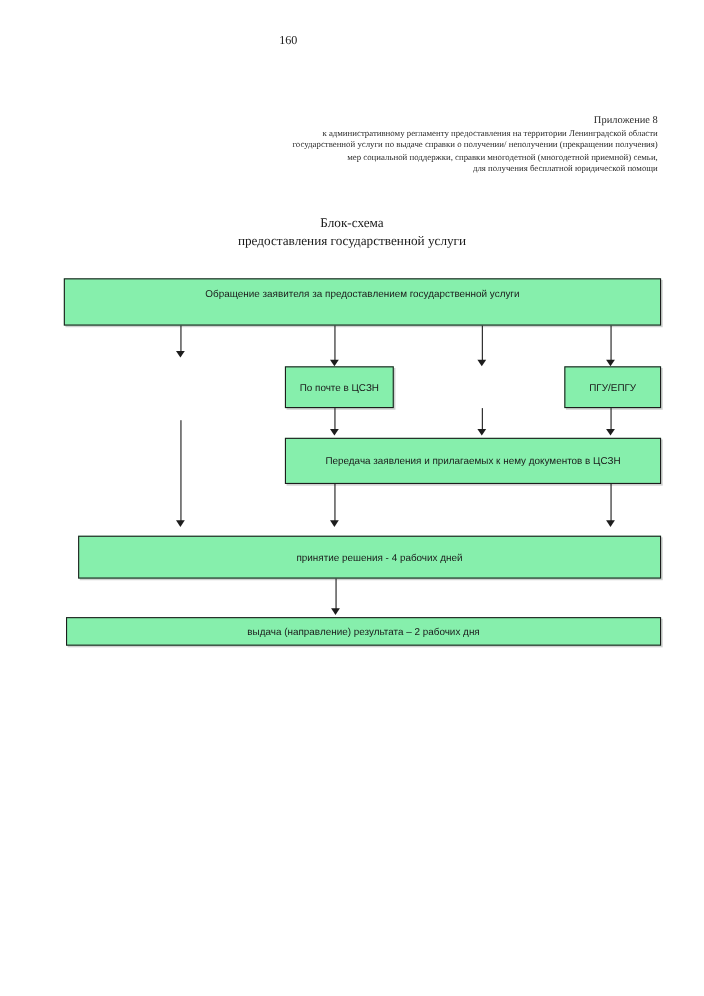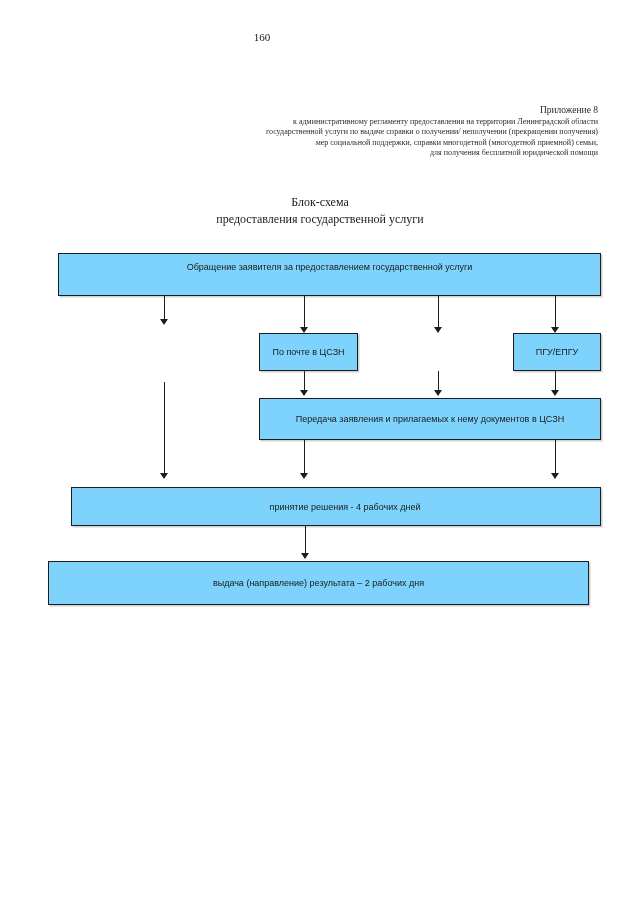--- a/index.html
+++ b/index.html
@@ -71,21 +71,21 @@
     position: absolute;
     top: 0;
     left: 0;
     width: 640px;
     height: 905px;
   }
   .node {
     position: absolute;
     box-sizing: border-box;
     border: 1px solid #1d1d1d;
-    background: #7dd3fc;
+    background: #86efac;
     font-family: "Liberation Sans", sans-serif;
     font-size: 9px;
     line-height: 12px;
     color: #1a1a1a;
     text-align: center;
     display: flex;
     justify-content: center;
     padding: 0 6px;
     box-shadow: 1.5px 1.5px 0 rgba(0,0,0,0.18);
   }
@@ -98,21 +98,21 @@
   }
 
   
   #node-request   { left: 58px;  top: 253px; width: 543px; height: 43px; }
   #node-cszn      { left: 108px; top: 325px; width: 99px;  height: 57px; }
   #node-mail      { left: 259px; top: 333px; width: 99px;  height: 38px; }
   #node-mfc       { left: 391px; top: 333px; width: 96px;  height: 38px; }
   #node-pgu       { left: 513px; top: 333px; width: 88px;  height: 38px; }
   #node-transfer  { left: 259px; top: 398px; width: 342px; height: 42px; }
   #node-decision  { left: 71px;  top: 487px; width: 530px; height: 39px; padding-left: 24px; }
-  #node-result    { left: 48px;  top: 561px; width: 541px; height: 44px; }
+  #node-result    { left: 60px;  top: 561px; width: 541px; height: 26px; }
 
   
   .vline {
     position: absolute;
     width: 1px;
     background: #1d1d1d;
   }
   .arrowhead {
     position: absolute;
     width: 0;

